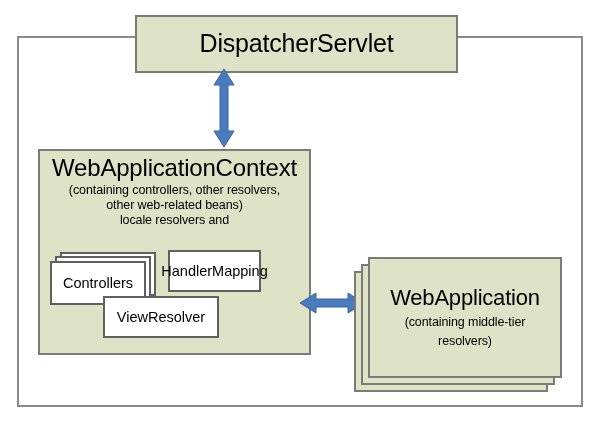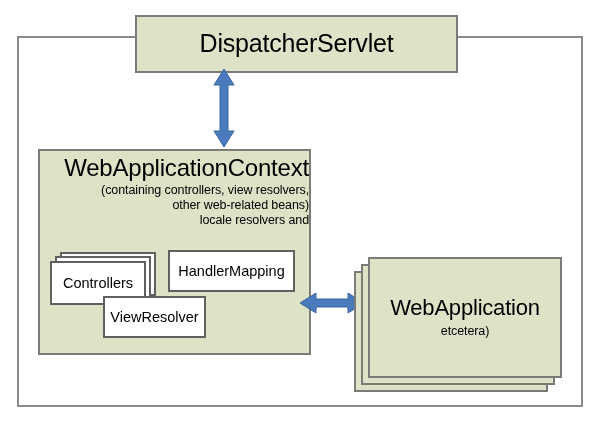--- a/index.html
+++ b/index.html
@@ -70,21 +70,21 @@
   
   .wac {
     left: 38px;
     top: 149px;
     width: 273px;
     height: 206px;
     display: block;
   }
   .wac-head {
     padding-top: 4px;
-    text-align: right;
+    text-align: center;
   }
   .wac .box-title { font-size: 24px; margin-bottom: 2px; display:block; }
   .wac .box-sub { font-size: 12.5px; display:block; }
 
   
   .inner-box {
     position: absolute;
     box-sizing: border-box;
     border: 2px solid #606060;
     background: #ffffff;
@@ -108,27 +108,27 @@
     width: 110px;
     height: 56px;
   }
   .controllers-ghost-1 { left: 10px; top: 0px;  width: 96px; height: 44px; }
   .controllers-ghost-2 { left: 5px;  top: 4px;  width: 96px; height: 44px; }
   .controllers-front   { left: 0px;  top: 9px;  width: 96px; height: 44px; }
 
   .handlermapping {
     left: 168px;
     top: 250px;
-    width: 127px;
+    width: 93px;
     height: 42px;
   }
   .viewresolver {
     left: 103px;
     top: 296px;
-    width: 103px;
+    width: 116px;
     height: 42px;
     text-align: right;
   }
 
   
   .wacs-wrap {
     position: absolute;
     left: 354px;
     top: 257px;
     width: 210px;
@@ -170,21 +170,21 @@
 
   <div class="arrow arrow-vertical">
     <svg width="36" height="78" viewBox="0 0 36 78">
       <polygon points="18,0 28,16 22,16 22,62 28,62 18,78 8,62 14,62 14,16 8,16" fill="#4a7bbd" stroke="#3a63a0" stroke-width="1"></polygon>
     </svg>
   </div>
 
   <div class="box box-green wac">
     <div class="wac-head">
       <span class="box-title">WebApplicationContext</span>
-      <span class="box-sub">(containing controllers, view resolvers,</span>
+      <span class="box-sub">(containing controllers, other resolvers,</span>
       <span class="box-sub">other web-related beans)</span>
       <span class="box-sub">locale resolvers and</span>
     </div>
   </div>
 
   <div class="inner-box handlermapping">HandlerMapping</div>
 
   <div class="controllers-wrap">
     <div class="stack-ghost controllers-ghost-1"></div>
     <div class="stack-ghost controllers-ghost-2"></div>
@@ -197,17 +197,18 @@
     <svg width="64" height="32" viewBox="0 0 64 32">
       <polygon points="0,16 16,6 16,12 48,12 48,6 64,16 48,26 48,20 16,20 16,26" fill="#4a7bbd" stroke="#3a63a0" stroke-width="1"></polygon>
     </svg>
   </div>
 
   <div class="wacs-wrap">
     <div class="wacs-layer wacs-ghost-1"></div>
     <div class="wacs-layer wacs-ghost-2"></div>
     <div class="wacs-layer wacs-front">
       <div class="box-title">WebApplication</div>
-      <div class="box-sub">etcetera)</div>
+      <div class="box-sub">(containing middle-tier</div>
+      <div class="box-sub">resolvers)</div>
     </div>
   </div>
 
 </div>
 
 </body></html>

